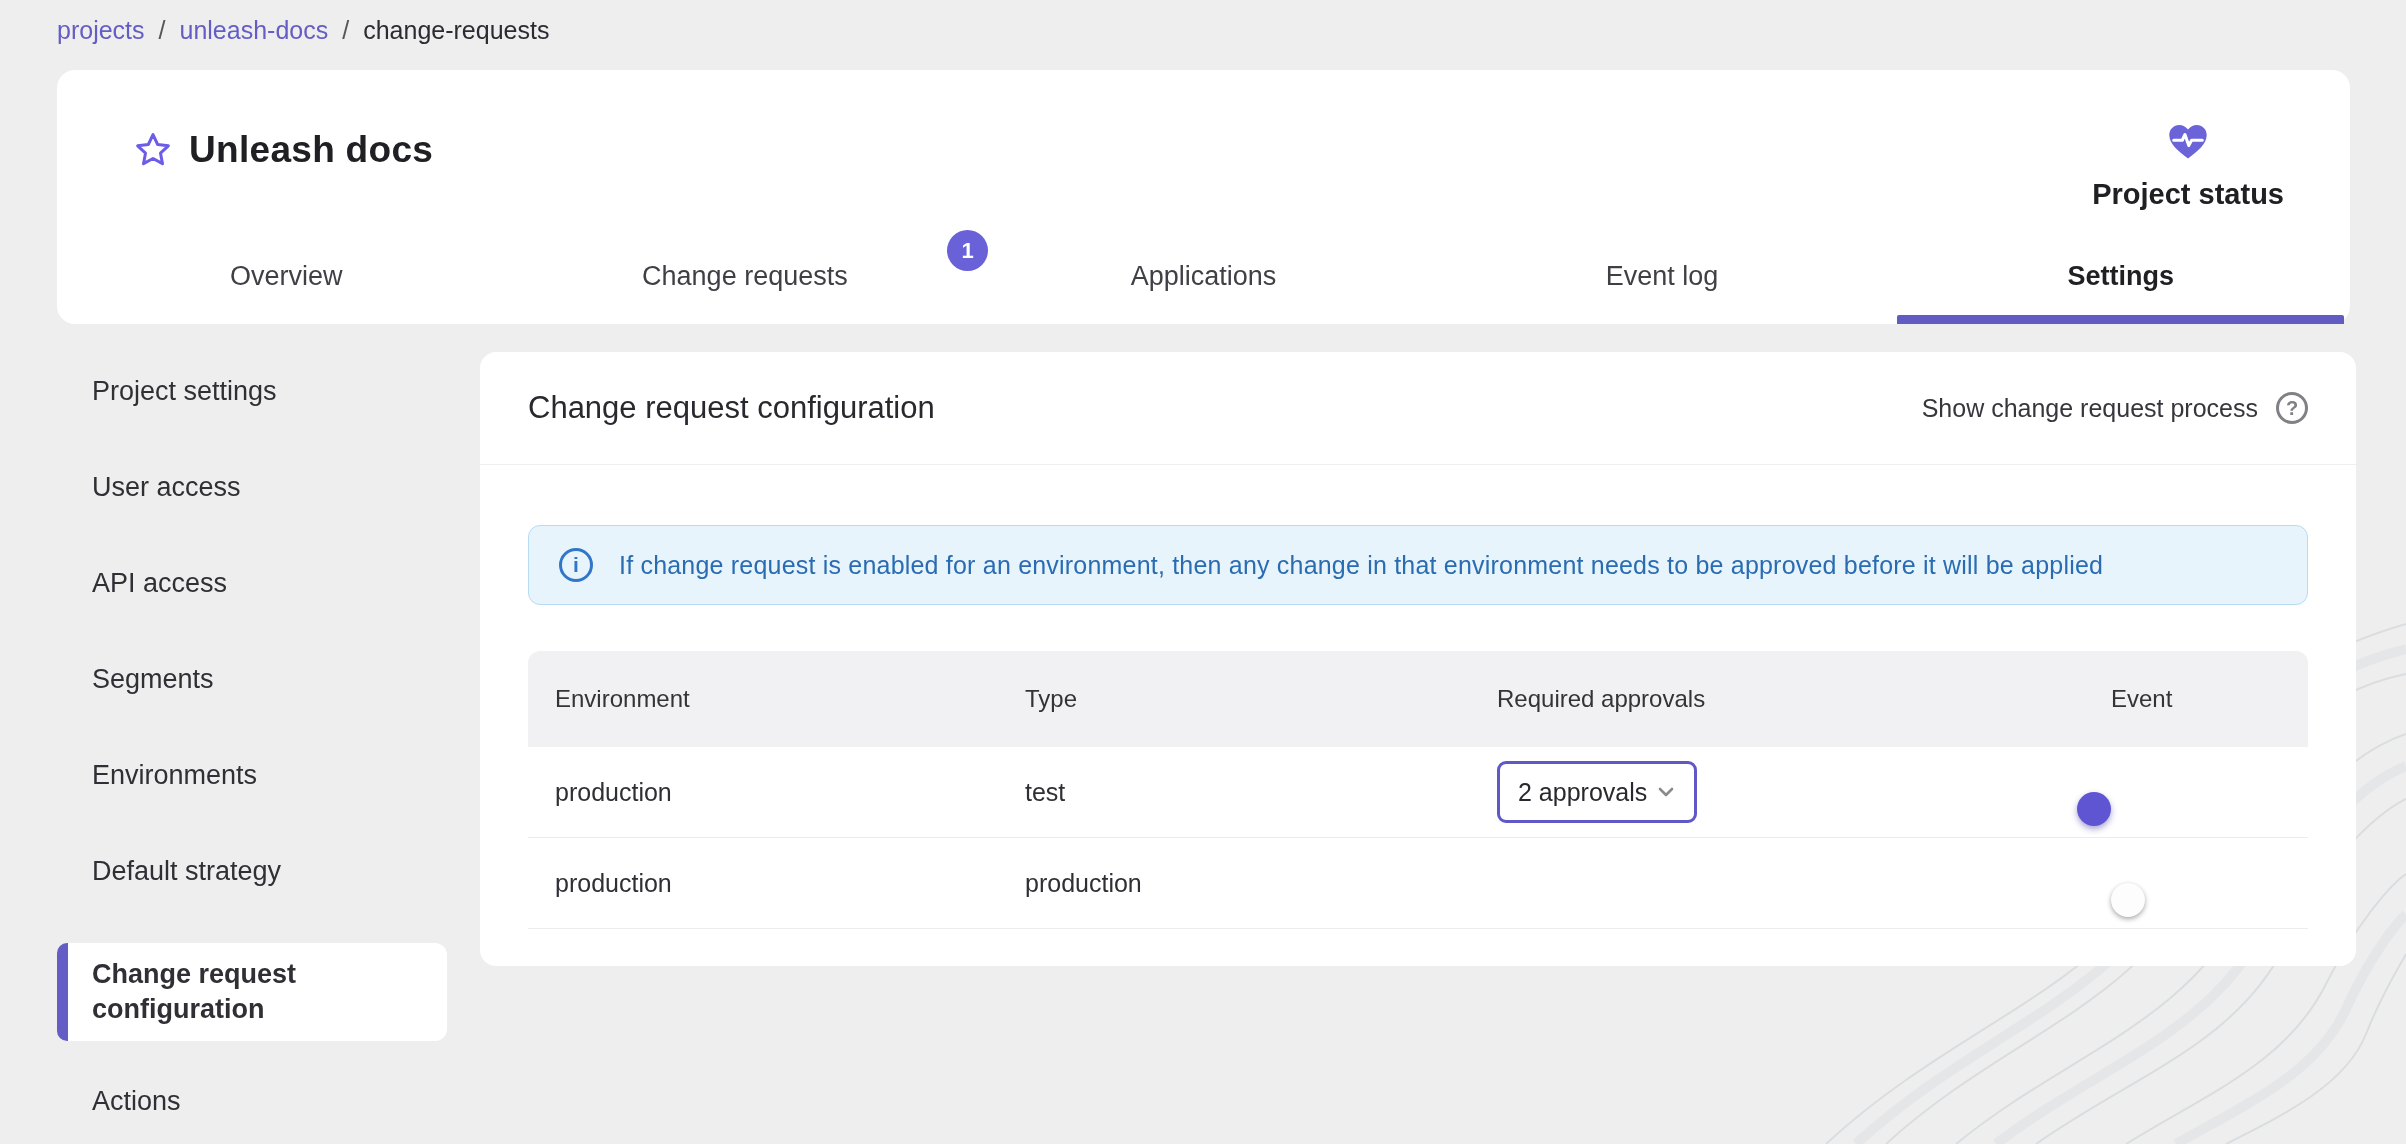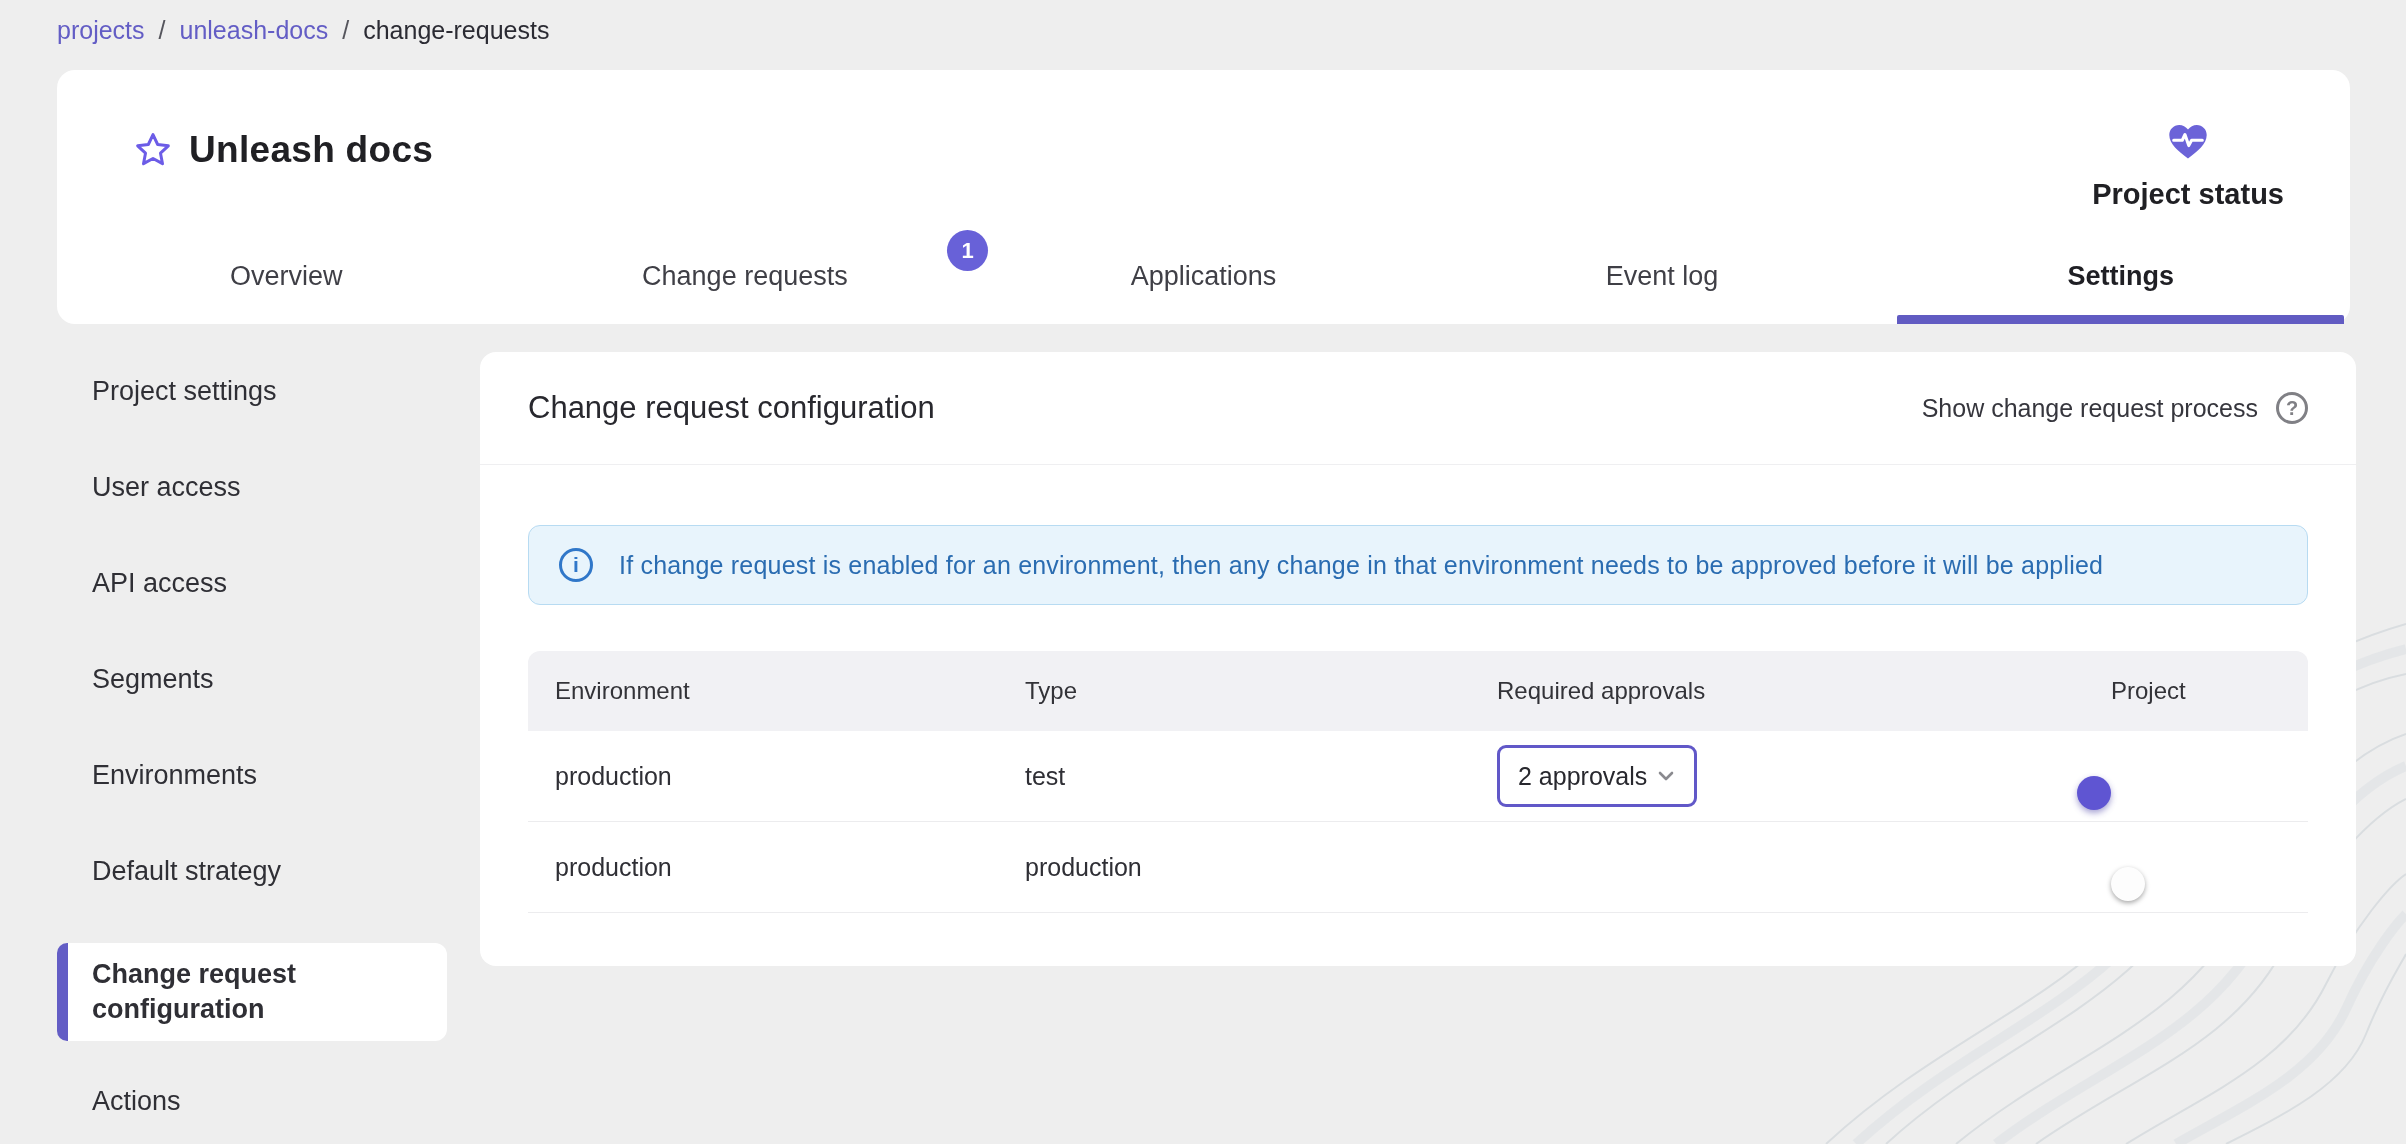--- a/index.html
+++ b/index.html
@@ -67,21 +67,21 @@
   .alert { height:80px; border-radius:12px; background:#e8f4fc; border:1px solid #b7dbf2;
     display:flex; align-items:center; padding:0 30px; gap:26px; }
   .info-icon { width:34px; height:34px; min-width:34px; border-radius:50%; border:3px solid #3077c9;
     color:#3077c9; font-size:21px; font-weight:700; font-style:normal;
     display:flex; align-items:center; justify-content:center; }
   .alert-text { font-size:25px; color:#2a6cb1; letter-spacing:.2px; }
 
   
   .table { margin-top:46px; }
   .t-row { display:grid; grid-template-columns:470px 472px 614px 1fr; align-items:center; padding-left:27px; }
-  .t-head { height:80px; background:#f1f1f4; border-radius:12px 12px 0 0; }
+  .t-head { height:96px; background:#f1f1f4; border-radius:12px 12px 0 0; }
   .t-head .t-cell { font-size:24px; color:#333338; }
   .t-data { height:91px; border-bottom:1px solid #ececee; background:#ffffff; }
   .t-cell { font-size:25px; color:#2f2f35; }
 
   
   .select { width:200px; height:62px; border:3px solid #6158c8; border-radius:9px; background:#fff;
     display:flex; align-items:center; justify-content:space-between; padding:0 16px 0 18px; cursor:pointer; }
   .select-value { font-size:25px; color:#28282e; }
   .chevron { width:24px; height:24px; }
 
@@ -187,21 +187,21 @@
       <div class="alert">
         <span class="info-icon">i</span>
         <span class="alert-text">If change request is enabled for an environment, then any change in that environment needs to be approved before it will be applied</span>
       </div>
 
       <div class="table">
         <div class="t-row t-head">
           <span class="t-cell">Environment</span>
           <span class="t-cell">Type</span>
           <span class="t-cell">Required approvals</span>
-          <span class="t-cell">Project</span>
+          <span class="t-cell">Event</span>
         </div>
 
         <div class="t-row t-data">
           <span class="t-cell">production</span>
           <span class="t-cell">test</span>
           <span class="t-cell">
             <span class="select">
               <span class="select-value">2 approvals</span>
               <svg class="chevron" viewBox="0 0 24 24" fill="none" stroke="#8a8a8f" stroke-width="2.6" stroke-linecap="round" stroke-linejoin="round">
                 <polyline points="6 9 12 15 18 9"></polyline>

